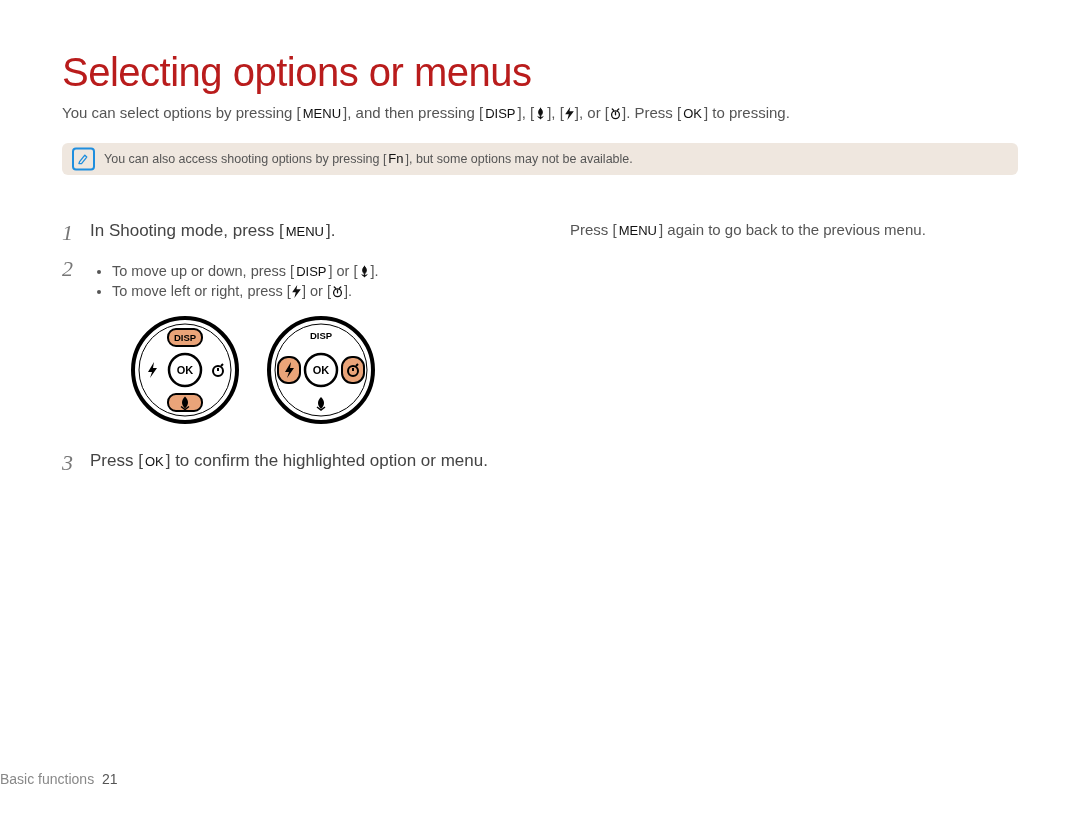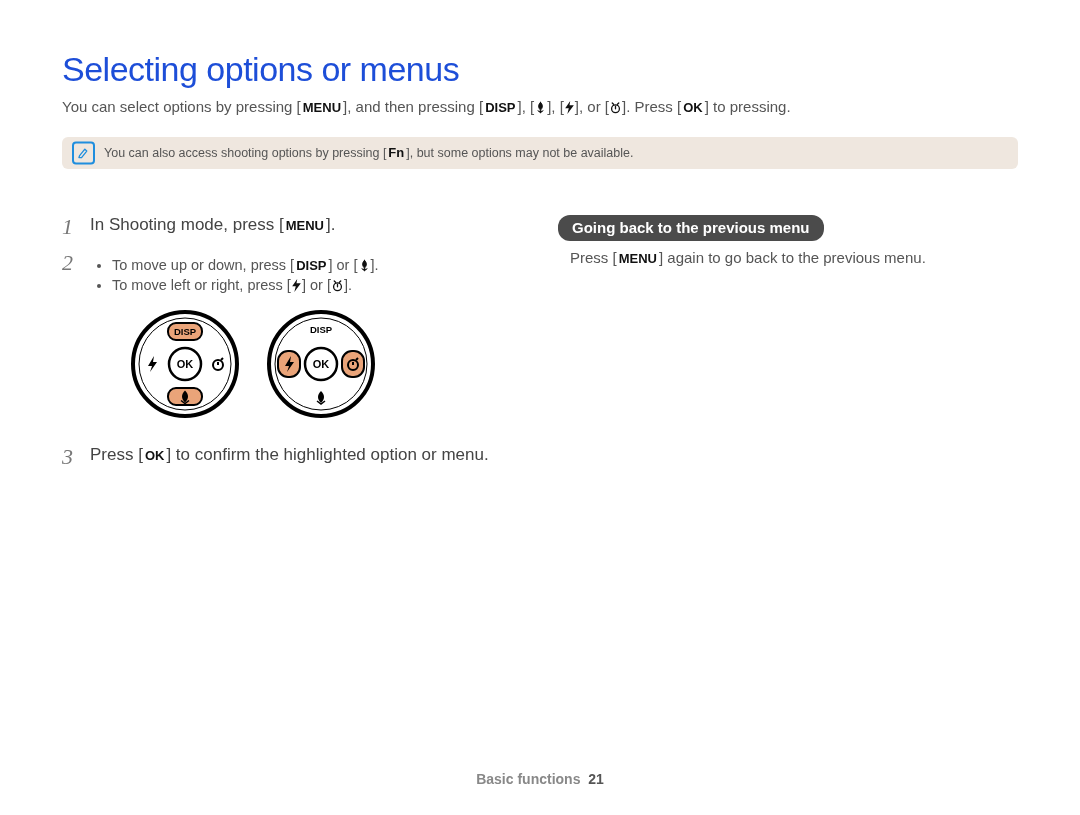--- a/index.html
+++ b/index.html
@@ -12,36 +12,36 @@
     color: #424242;
     font-size: 15px;
   }
   .page {
     padding: 50px 62px 0 62px;
     box-sizing: border-box;
     position: relative;
     height: 100%;
   }
   .title {
-    color: #1d4ed8;
-    font-size: 34px;
+    color: #b91c1c;
+    font-size: 40px;
     font-weight: 400;
     margin: 0 0 8px 0;
     letter-spacing: -0.5px;
   }
   .intro {
     font-size: 15px;
     color: #555;
     margin: 0 0 18px 0;
     line-height: 1.3;
   }
   .key {
     display: inline-block;
     padding: 0 2px;
-    font-weight: 700;
+    font-weight: 400;
     color: #111;
     font-size: 13px;
   }
   .note {
     background: #efe7df;
     border-radius: 6px;
     padding: 8px 14px 8px 42px;
     position: relative;
     font-size: 12.5px;
     color: #555;
@@ -119,24 +119,22 @@
   .dials {
     display: flex;
     gap: 26px;
     margin: 12px 0 16px 40px;
   }
   .footer {
     position: absolute;
     bottom: 28px;
     left: 0;
     width: 100%;
-    text-align: center;
     font-size: 14px;
     color: #888;
-    font-weight: bold;
   }
   .footer .pg { color: #555; }
 </style>
 </head>
 <body>
 
 <div class="page">
 
   <h1 class="title">Selecting options or menus</h1>
 
@@ -256,21 +254,20 @@
         <div class="step-body">
           <p class="step-text">
             <span>Press [</span><span class="key">OK</span><span>] to confirm the highlighted option or menu.</span>
           </p>
         </div>
       </div>
 
     </div>
 
     <div class="col-right">
-      <div class="pill">Going back to the previous menu</div>
       <p class="right-text">
         <span>Press [</span><span class="key">MENU</span><span>] again to go back to the previous menu.</span>
       </p>
 
     </div>
 
   </div>
 
   <div class="footer">
     <span>Basic functions</span>&nbsp;&nbsp;<span class="pg">21</span>

